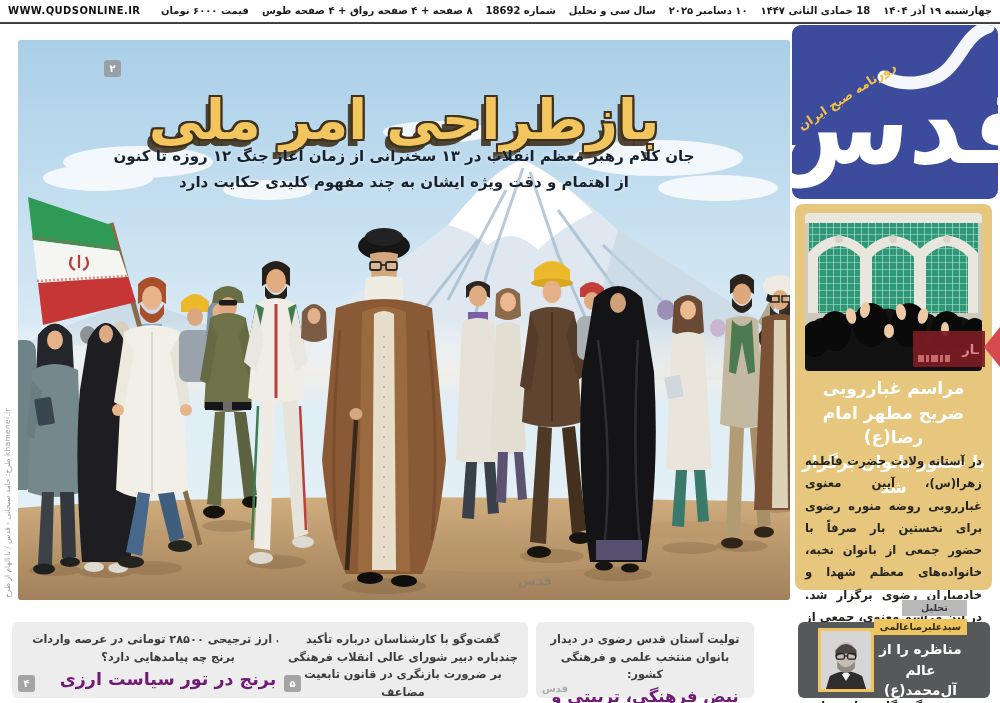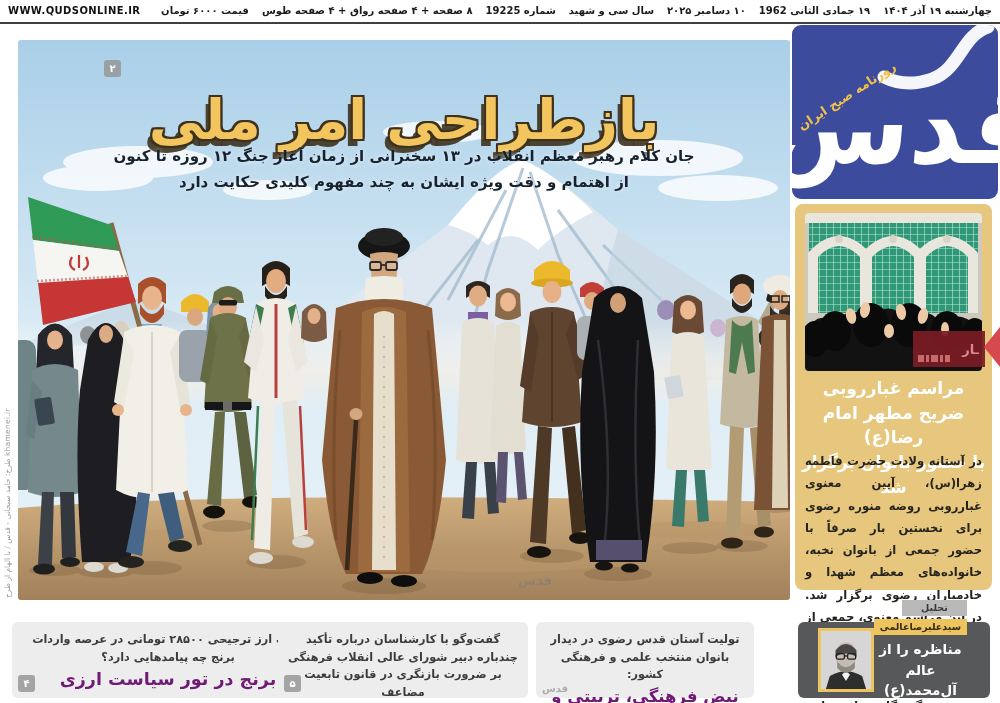--- a/index.html
+++ b/index.html
@@ -57,24 +57,24 @@
 </style>
 </head>
 <body>
 
 <div class="page">
 
   <header class="topbar">
     <div class="site">WWW.QUDSONLINE.IR</div>
     <div class="dateline">
       <span>چهارشنبه ۱۹ آذر ۱۴۰۴</span>
-      <span>۱۹ جمادی الثانی 1962</span>
+      <span>18 جمادی الثانی ۱۴۴۷</span>
       <span>۱۰ دسامبر ۲۰۲۵</span>
-      <span>سال سی و شهید</span>
-      <span>شماره 19225</span>
+      <span>سال سی و تحلیل</span>
+      <span>شماره 18692</span>
       <span>۸ صفحه + ۴ صفحه رواق + ۴ صفحه طوس</span>
       <span>قیمت ۶۰۰۰ تومان</span>
     </div>
   </header>
 
   <div class="masthead">
     <svg width="206" height="174" viewBox="0 0 206 174">
       <path d="M196,2 C170,10 168,44 140,54 C120,61 104,58 92,52" stroke="#ffffff" stroke-width="13" fill="none" stroke-linecap="round" opacity=".95"></path>
       <text x="120" y="138" text-anchor="middle" font-size="104" font-weight="bold" fill="#ffffff" transform="skewX(-5)">قدس</text>
       <text x="8" y="100" font-size="12.5" font-weight="bold" fill="#f0c348" transform="rotate(-33 18 100)">روزنامه صبح ایران</text>

